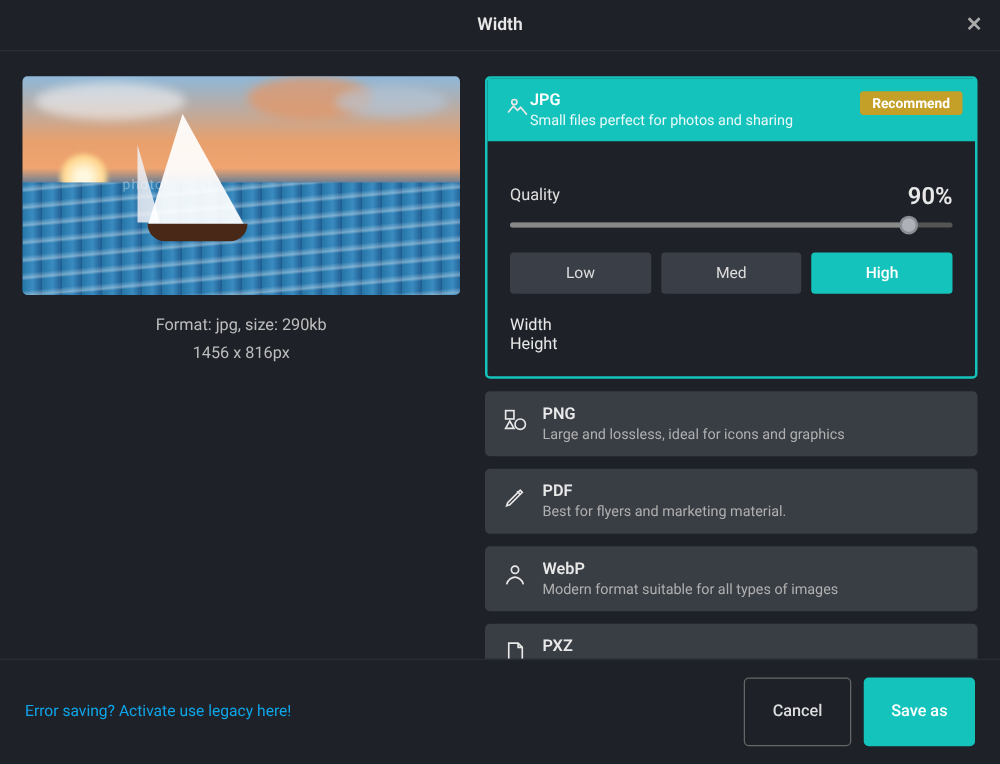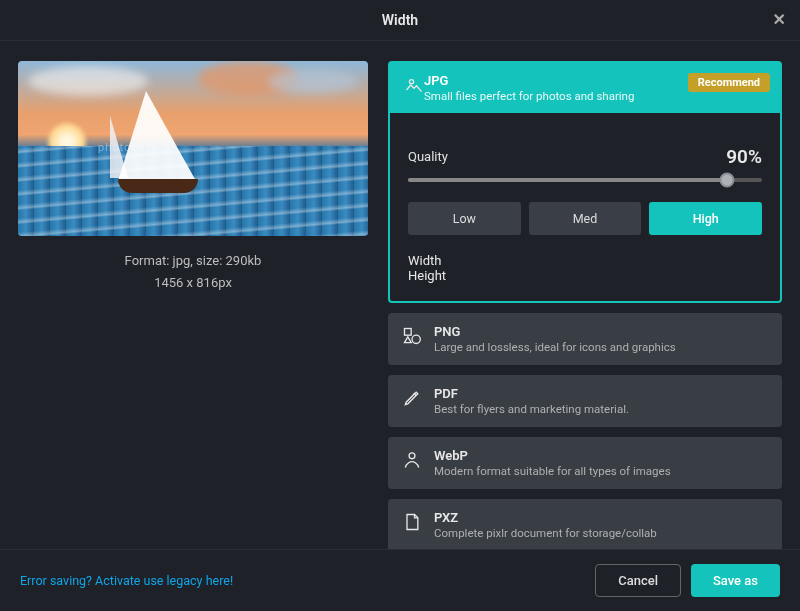--- a/index.html
+++ b/index.html
@@ -42,21 +42,21 @@
 .seg{display:flex;gap:8px;margin-bottom:18px}
 .seg button{flex:1;background:#3a3e46;border:none;color:#ddd;padding:9px 0;font-size:12.5px;border-radius:3px;cursor:pointer}
 .seg button.on{background:#14c3bb;color:#fff;font-weight:500}
 .dimrow{display:flex;justify-content:space-between;align-items:center;}
 .dimrow:last-child{margin-bottom:0}
 .dimrow label{font-size:13px}
 .dimrow input{width:70px;background:#3a3e46;border:none;color:#fff;padding:6px 8px;text-align:right;font-size:14px;border-radius:3px;font-weight:500}
 .footer{position:absolute;bottom:0;left:0;right:0;padding:14px 20px;display:flex;align-items:center;justify-content:space-between;border-top:1px solid #2a2e35;background:#1e2228}
 .legacy{font-size:12.5px;color:#0ea5e9}
 .fbtns{display:flex;gap:10px}
-.fbtns button{padding:8px 22px;border-radius:4px;font-size:13px;cursor:pointer;font-weight:500}
+.fbtns button{padding:19px 22px;border-radius:4px;font-size:13px;cursor:pointer;font-weight:500}
 .btn-cancel{background:transparent;border:1px solid #666;color:#ddd}
 .btn-save{background:#14c3bb;border:none;color:#fff}
 svg{width:20px;height:20px;fill:none;stroke:currentColor;stroke-width:1.6}
 </style>
 </head>
 <body>
 
 <div class="header">
   <span>Width</span>
   <span class="close-x">✕</span>

